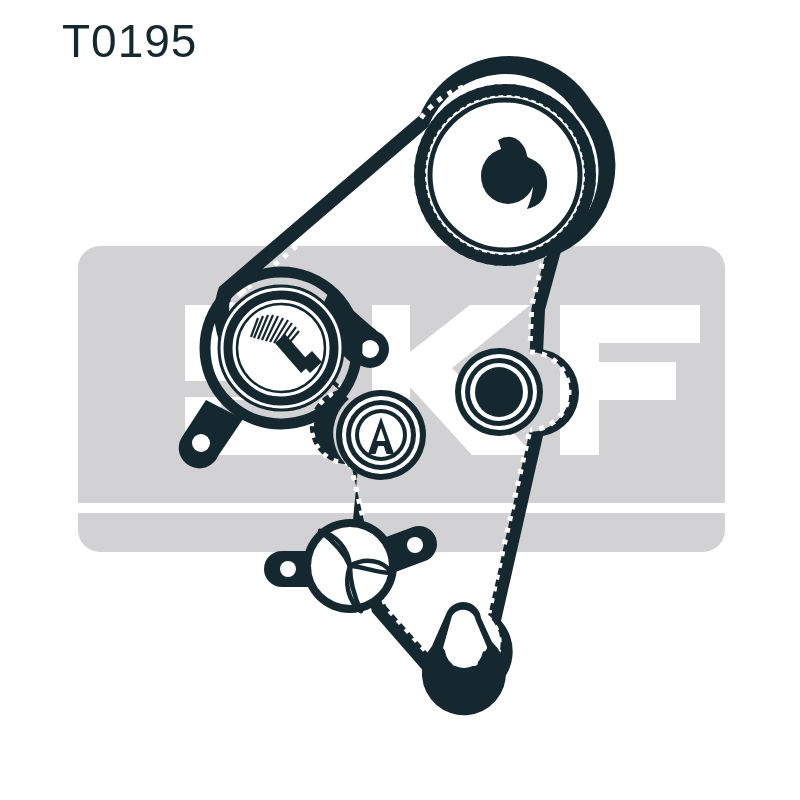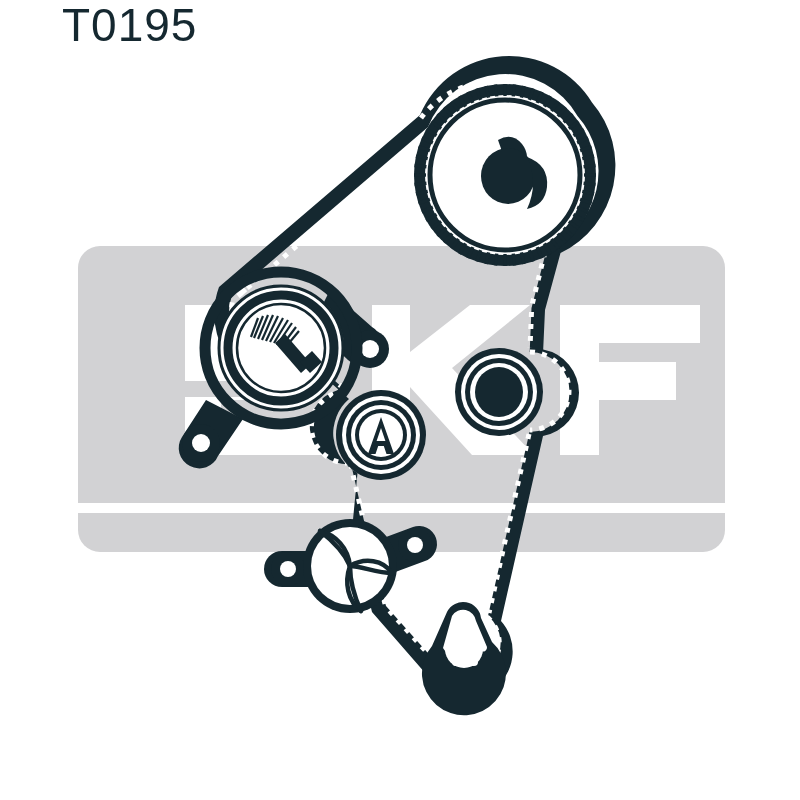--- a/index.html
+++ b/index.html
@@ -11,21 +11,21 @@
     position: relative;
     width: 800px;
     height: 800px;
     background: #ffffff;
     overflow: hidden;
     font-family: "Liberation Sans", sans-serif;
   }
   #product-title {
     position: absolute;
     left: 62px;
-    top: 0;
+    top: 16px;
     font-size: 46px;
     font-weight: 400;
     letter-spacing: 1px;
     color: #152830;
     line-height: 1.1;
     font-family: "Liberation Sans", sans-serif;
     white-space: nowrap;
   }
   #watermark-layer {
     position: absolute;

